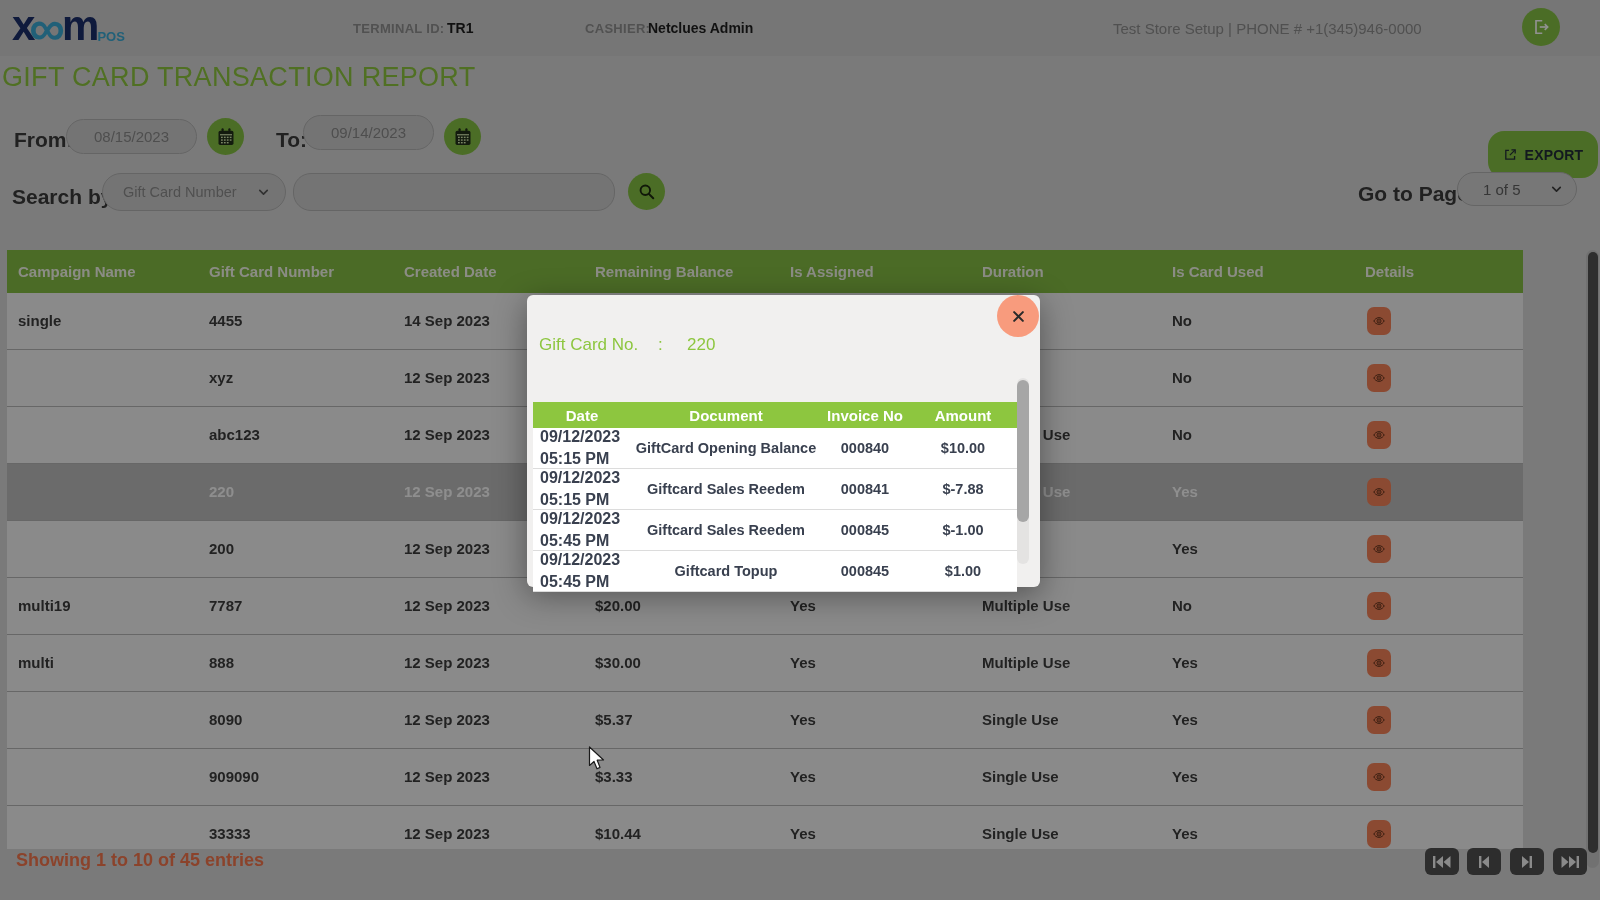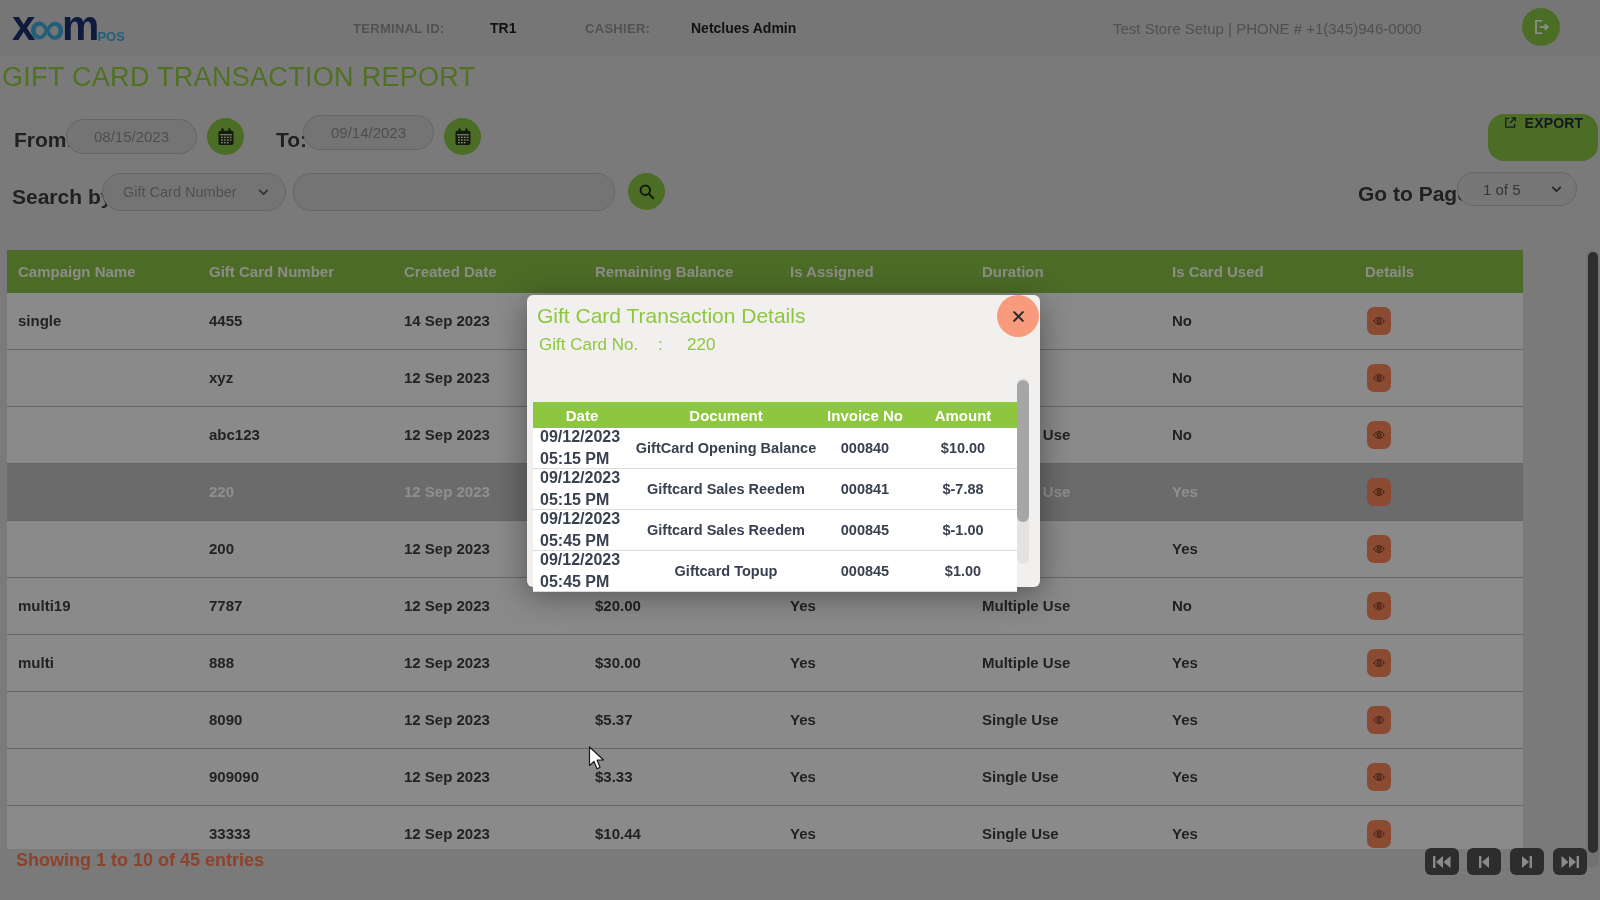--- a/index.html
+++ b/index.html
@@ -6,40 +6,40 @@
   body{width:1600px;height:900px;overflow:hidden;font-family:"Liberation Sans",sans-serif;}
   #app{position:relative;width:1600px;height:900px;background:#d7d7d7;overflow:hidden;}
 
   
   #topbar{position:absolute;left:0;top:0;width:1600px;height:56px;background:#cfcfcf;}
   #logo{position:absolute;left:12px;top:2px;display:flex;align-items:flex-end;cursor:default;}
   .logo-dark{color:#1c2e6a;font-size:42px;font-weight:800;letter-spacing:-3px;line-height:48px;}
   .logo-oo{color:#3aa9d4;font-size:50px;font-weight:700;line-height:44px;margin:0 -3px;}
   .logo-sub{color:#3aa9d4;font-size:13px;font-weight:700;margin:0 0 6px 1px;}
   .tb-label{position:absolute;top:21px;font-size:13px;font-weight:700;color:#8f8f8f;letter-spacing:.3px;}
-  .tb-value{position:absolute;top:20px;font-size:14px;font-weight:700;color:#1f1f1f;margin-left:43px;}
+  .tb-value{position:absolute;top:20px;font-size:14px;font-weight:700;color:#1f1f1f;}
   #store-info{position:absolute;left:1113px;top:20px;font-size:15px;color:#8d8d8d;}
   #logout-btn{position:absolute;left:1522px;top:8px;width:38px;height:38px;border-radius:50%;
       background:#85c043;border:none;color:#fff;display:flex;align-items:center;justify-content:center;cursor:pointer;}
 
   
   #page-title{position:absolute;left:2px;top:62px;font-size:27px;font-weight:400;color:#8dc63f;letter-spacing:.3px;}
 
   
   .flabel{position:absolute;font-size:21px;font-weight:700;color:#3a3a3a;}
   .pill-input{position:absolute;height:35px;border-radius:18px;background:#cdcdcd;border:1px solid #b2b2b2;
       font-family:"Liberation Sans",sans-serif;font-size:15px;color:#8a8a8a;text-align:center;outline:none;box-sizing:border-box;}
   .round-btn{position:absolute;width:37px;height:37px;border-radius:50%;background:#85c043;border:none;
       display:flex;align-items:center;justify-content:center;color:#1d2b10;cursor:pointer;}
   .pill-select{position:absolute;height:38px;border-radius:19px;background:#cdcdcd;border:1px solid #b2b2b2;
       display:flex;align-items:center;box-sizing:border-box;cursor:pointer;}
   .pill-select .sel-text{font-size:14.5px;color:#8c8c8c;}
   .pill-select .chev{margin-left:auto;color:#555;}
-  #export-btn{position:absolute;left:1488px;top:114px;width:110px;height:47px;border-radius:16px;background:#85c043;
-      border:none;display:flex;align-items:flex-start;justify-content:center;gap:7px;color:#222c38;cursor:pointer;}
+  #export-btn{position:absolute;left:1488px;top:131px;width:110px;height:47px;border-radius:16px;background:#85c043;
+      border:none;display:flex;align-items:center;justify-content:center;gap:7px;color:#222c38;cursor:pointer;}
   #export-btn .xlabel{font-size:14px;font-weight:700;color:#222c38;letter-spacing:.2px;}
 
   
   #table-wrap{position:absolute;left:7px;top:250px;width:1516px;height:599px;overflow:hidden;}
   #thead{position:relative;height:43px;background:#85bc43;}
   .hcell{position:absolute;top:0;line-height:43px;font-size:15px;font-weight:700;color:#f4f7ea;white-space:nowrap;}
   .trow{position:relative;height:56px;background:#f3f3f3;border-bottom:1px solid #b5b5b5;cursor:pointer;}
   .trow.selected{background:#bdbdbd;}
   .trow.selected .cell{color:#fafafa;}
   .cell{position:absolute;top:0;line-height:56px;font-size:15px;font-weight:700;color:#3c3c3c;white-space:nowrap;}
@@ -392,21 +392,20 @@
   </button>
   <button class="pag-btn" style="left:1553px;">
     <svg width="20" height="14">
         <use href="#ic-last"></use>
       </svg>
   </button>
 
   <div id="overlay"></div>
 
   <div id="modal">
-    <div id="modal-title">Gift Card Transaction Details</div>
     <button id="modal-close">
       <svg width="19" height="19">
           <use href="#ic-close"></use>
         </svg>
     </button>
     <span class="cardno" style="left:12px;">Gift Card No.</span>
     <span class="cardno" style="left:131px;">:</span>
     <span class="cardno" style="left:160px;">220</span>
 
     <div id="mtable">

